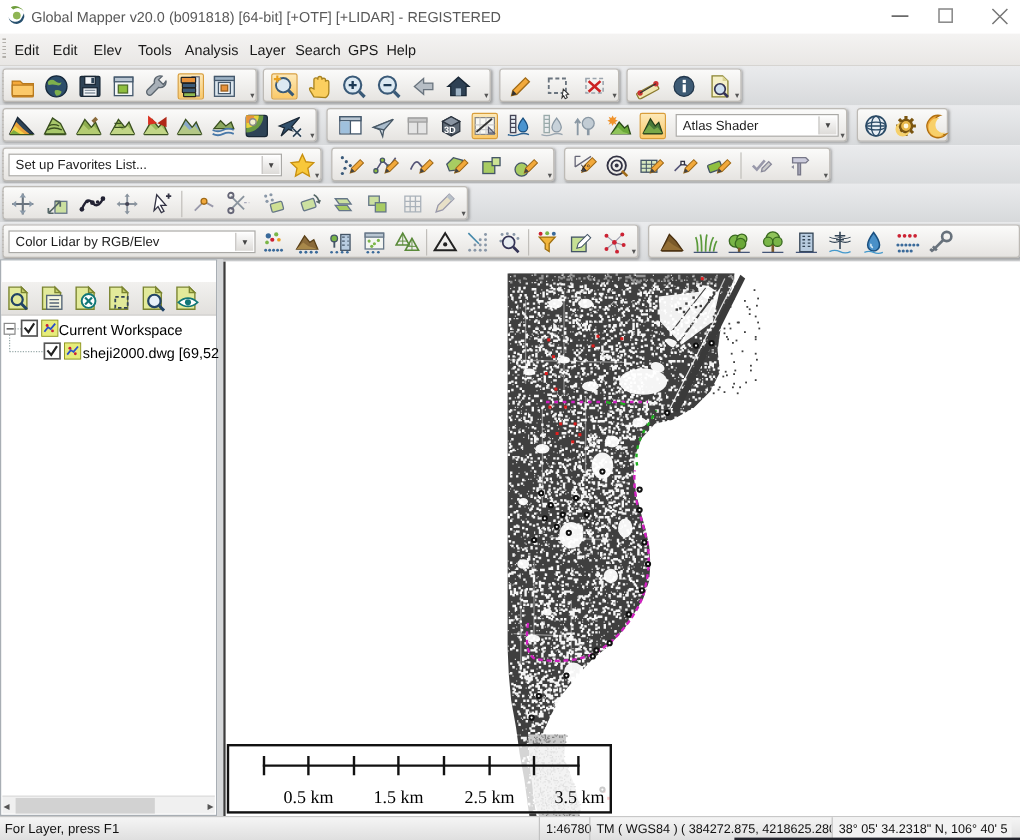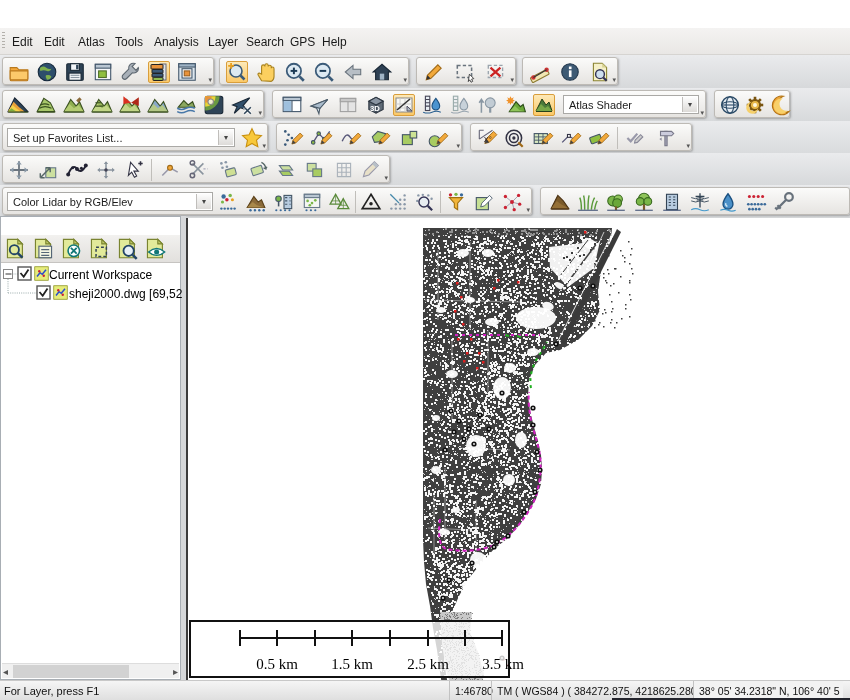--- a/index.html
+++ b/index.html
@@ -18,32 +18,45 @@
 .combo { position:absolute; background:#fff; border:1px solid #aaa9a6; font-size:11px; color:#1c1c1c; }
 .combo .ctext { position:absolute; left:5px; top:3px; white-space:nowrap; }
 .combo .cbtn { position:absolute; right:1px; top:1px; bottom:1px; width:15px; background:linear-gradient(#fdfdfd,#dddbd8); border-left:1px solid #c0bebb; text-align:center; color:#444; font-size:8px; line-height:16px; }
 #panel { left:0; top:216px; width:181px; height:464px; background:#ffffff; border:1px solid #a8aeb4; }
 #panel-title { left:0; top:0; width:179px; height:18px; background:linear-gradient(#eef2f6,#cdd6df); border-bottom:1px solid #aab2ba; }
 #panel-title span { position:absolute; left:4px; top:3px; font-size:11px; color:#111; }
 #panel-tools { left:0; top:18px; width:179px; height:28px; background:linear-gradient(#f2f1ef,#e2e0dd); border-bottom:1px solid #c6c4c1; }
 .treerow { position:absolute; font-size:12px; color:#000; white-space:nowrap; }
 #panel-hscroll { left:1px; bottom:1px; width:177px; height:15px; background:#f0f0f0; border-top:1px solid #ddd; }
 #map { left:186px; top:218px; width:664px; height:462px; background:#ffffff; border-left:2px solid #3c3c3c; }
-#scalebox { left:189px; top:620px; width:321px; height:58px; background:rgba(255,255,255,0.78); border:2px solid #111;padding-left:20px; }
+#scalebox { left:189px; top:620px; width:321px; height:58px; background:rgba(255,255,255,0.78); border:2px solid #111; }
 #statusbar { left:0; top:680px; width:850px; height:20px; background:linear-gradient(#f5f5f5,#dfdfdf); border-top:1px solid #c8c8c8; font-size:10.5px; color:#111; }
 .seg { position:absolute; top:0; height:20px; border-left:1px solid #c2c2c2; }
 .seg span { position:absolute; left:5px; top:4px; white-space:nowrap; }
 </style></head>
 <body>
 <div id="app">
+  <div id="titlebar" class="abs">
+    <svg class="abs" style="left:5px;top:4px" width="18" height="18" viewBox="0 0 18 18">
+      <path d="M4,2 A8 8 0 0 1 15 6 A6 6 0 0 0 6 4 Z" fill="#6f9e3c"></path>
+      <path d="M15,7 A7 7 0 0 1 9 16 A7 7 0 0 1 2 10 A6 6 0 0 0 13 11 Z" fill="#27506e"></path>
+      <circle cx="9" cy="9" r="3.2" fill="#8fb554"></circle>
+    </svg>
+    <div id="title-text" class="abs">Global Mapper v20.0 (b091818) [64-bit] [+OTF] [+LIDAR] - REGISTERED</div>
+    <svg class="abs" style="left:700px;top:0" width="150" height="28" viewBox="0 0 150 28">
+      <line x1="43" y1="13.5" x2="57" y2="13.5" stroke="#6a6a6a" stroke-width="1.4"></line>
+      <rect x="82.5" y="7.5" width="11" height="11" fill="none" stroke="#8a8a8a" stroke-width="1.3"></rect>
+      <path d="M127 7.5 L139.5 20 M139.5 7.5 L127 20" stroke="#777" stroke-width="1.3"></path>
+    </svg>
+  </div>
   <div id="menubar" class="abs">
     <div class="grip" style="top:4px;height:18px"></div>
     <div class="menuitem" style="left:12px">Edit</div>
     <div class="menuitem" style="left:44px">Edit</div>
-    <div class="menuitem" style="left:78px">Atlas</div>
+    <div class="menuitem" style="left:78px">Elev</div>
     <div class="menuitem" style="left:115px">Tools</div>
     <div class="menuitem" style="left:154px">Analysis</div>
     <div class="menuitem" style="left:208px">Layer</div>
     <div class="menuitem" style="left:246px">Search</div>
     <div class="menuitem" style="left:290px">GPS</div>
     <div class="menuitem" style="left:322px">Help</div>
   </div>
   <div id="row1" class="tbrow abs" style="top:55px;height:33px">
       <div class="grip"></div>
       <div class="grp" style="left:2px;top:2px;width:212px;height:28px">

